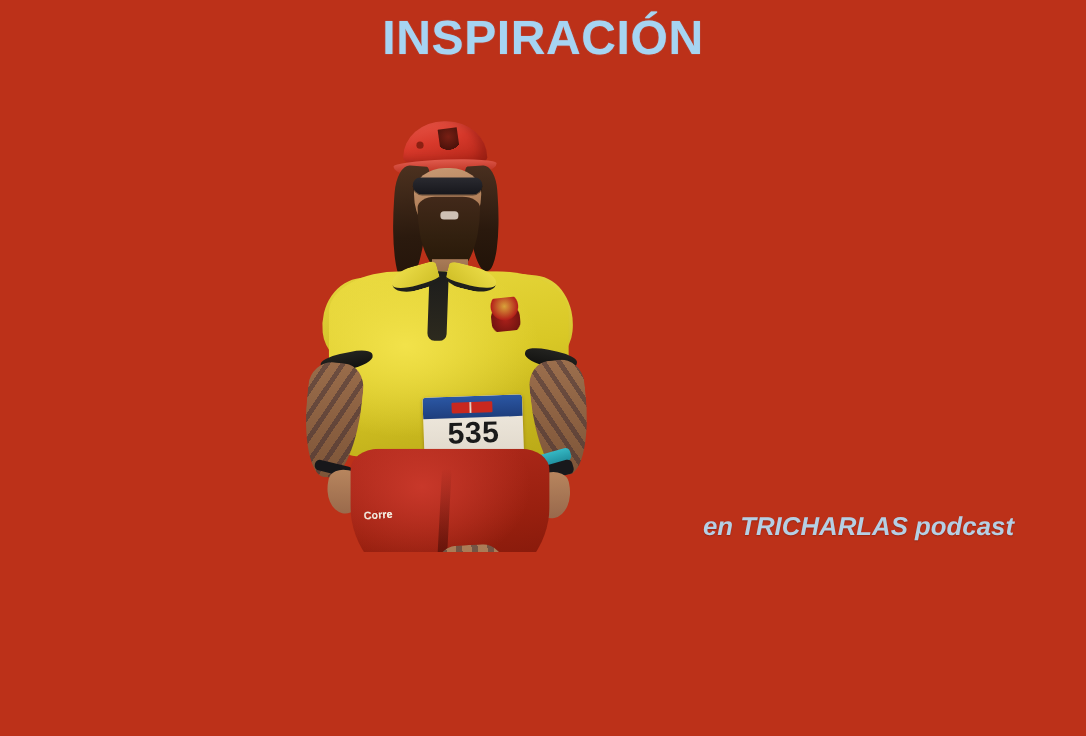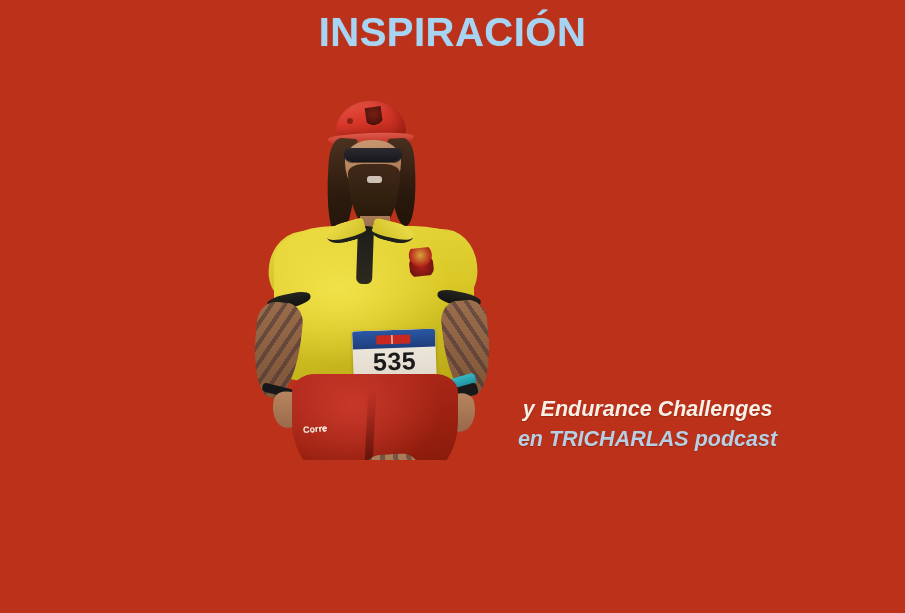--- a/index.html
+++ b/index.html
@@ -50,21 +50,21 @@
     text-align: center;
     font-family: "Liberation Sans", sans-serif;
     font-style: italic;
     font-weight: bold;
     font-size: 21.5px;
     line-height: 29.5px;
     color: #f7f0e6;
     text-shadow: 0 1px 1px rgba(90,20,10,0.35);
   }
   #caption .cl { display: block; white-space: nowrap; }
-  #caption .podcast { color: #b5cfe4; }
+  #caption .podcast { color: #b5cfe4; text-align: right; }
 
   
   #runner {
     position: absolute;
     left: 248px;
     top: 98px;
     width: 255px;
     height: 515px;
   }
   #runner div, #runner span { position: absolute; }
@@ -425,17 +425,16 @@
     <div class="leg-r"></div>
     <div class="leg-l"></div>
     <div class="tat-blob-1"></div>
     <div class="tat-blob-2"></div>
     <div class="tat-blob-3"></div>
     <div class="tat-blob-4"></div>
 
   </div>
 
   <div id="caption">
-    <span class="cl">y Endurance Challenges</span>
     <span class="cl podcast">en TRICHARLAS podcast</span>
   </div>
 
 </div>
 
 </body></html>

